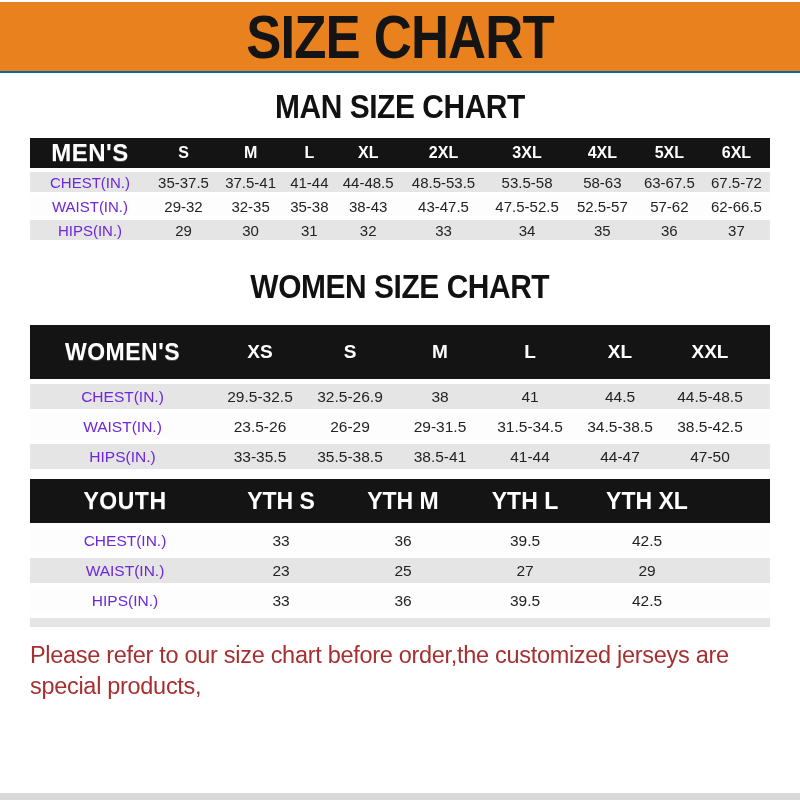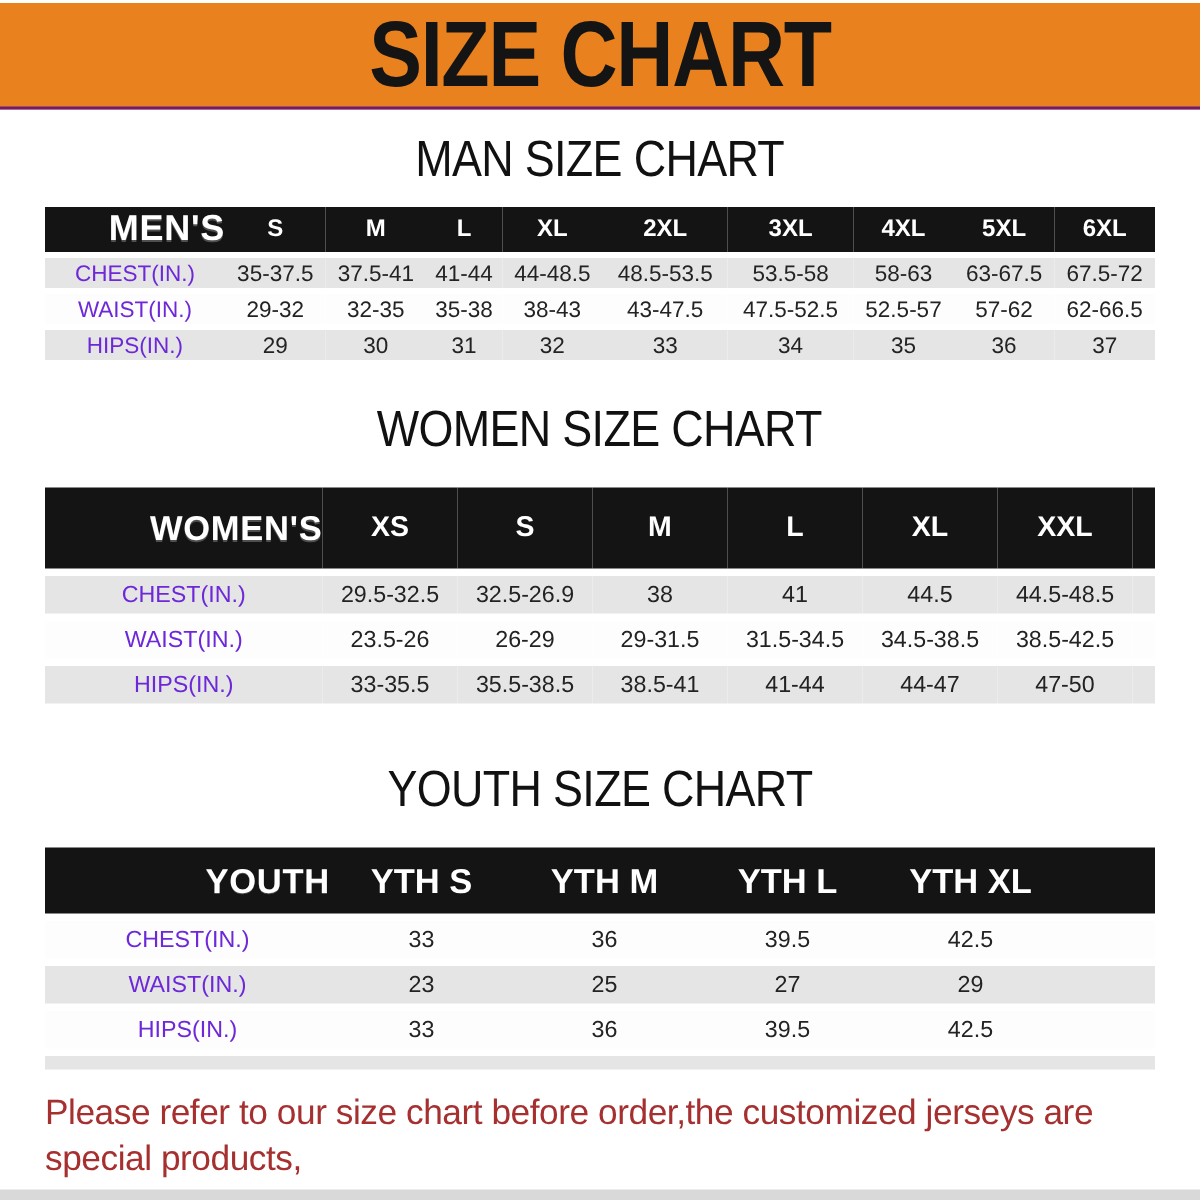--- a/index.html
+++ b/index.html
@@ -4,31 +4,31 @@
 <style>
   html,body{margin:0;padding:0;}
   body{
     width:800px;height:800px;position:relative;overflow:hidden;
     background:#ffffff;
     font-family:"Liberation Sans", sans-serif;
   }
   
   .banner{
     margin-top:2px;height:69px;background:#E8811E;
-    border-bottom:2px solid #701a75;
+    border-bottom:2px solid #0369a1;
     display:flex;align-items:center;justify-content:center;
   }
   .banner-title{
     display:inline-block;transform:scaleX(0.85);transform-origin:center;
     font-size:62px;font-weight:800;color:#141414;letter-spacing:-1px;
     line-height:1;white-space:nowrap;
   }
   
   .section-heading{
-    text-align:center;font-weight:400;color:#111;line-height:36px;
+    text-align:center;font-weight:700;color:#111;line-height:36px;
     margin:0;white-space:nowrap;
   }
   .section-heading .condensed{
     display:inline-block;transform:scaleX(0.88);transform-origin:center;
     font-size:34px;letter-spacing:-0.5px;
   }
   #sec-man  .section-heading{margin:15px 0 6px;}
   #sec-women .section-heading{margin:24px 0 12px;}
   #sec-youth .section-heading{margin:34px 0 12px;}
   
@@ -40,21 +40,20 @@
   .size-table thead th{
     background:#141414;color:#fff;text-align:center;vertical-align:middle;
     font-weight:600;padding:0;
   }
   table.mens thead th{height:30px;font-size:16px;}
   table.womens thead th{height:54px;font-size:19px;}
   table.youth thead th{height:44px;font-size:23px;}
   .size-table thead th.label-cell{
     font-size:23px;font-weight:800;letter-spacing:0.5px;
     text-shadow:0 1px 0 rgba(255,255,255,0.25);
-    text-align:right;
   }
   table.mens thead th.label-cell{font-size:24px;}
   .size-table td{
     text-align:center;vertical-align:middle;color:#232323;padding:0;
     white-space:nowrap;
   }
   table.mens td{height:20px;font-size:15px;}
   table.womens td,table.youth td{height:25px;font-size:15.5px;}
   .size-table td.row-label{color:#6d28d9;}
   tr.stripe-gray td{background:#E5E5E5;}
@@ -204,23 +203,20 @@
           <td class="val">41-44</td>
           <td class="val">44-47</td>
           <td class="val">47-50</td>
           <td class="filler"></td>
         </tr>
       </tbody>
     </table>
 </section>
 
 <section id="sec-youth">
-  <h2 class="section-heading">
-    <span class="condensed">YOUTH SIZE CHART</span>
-  </h2>
   <table class="size-table youth">
     <colgroup>
       <col style="width:190px">
       <col style="width:122px">
         <col style="width:122px">
         <col style="width:122px">
         <col style="width:122px">
       <col style="width:62px">
     </colgroup>
   <thead>

